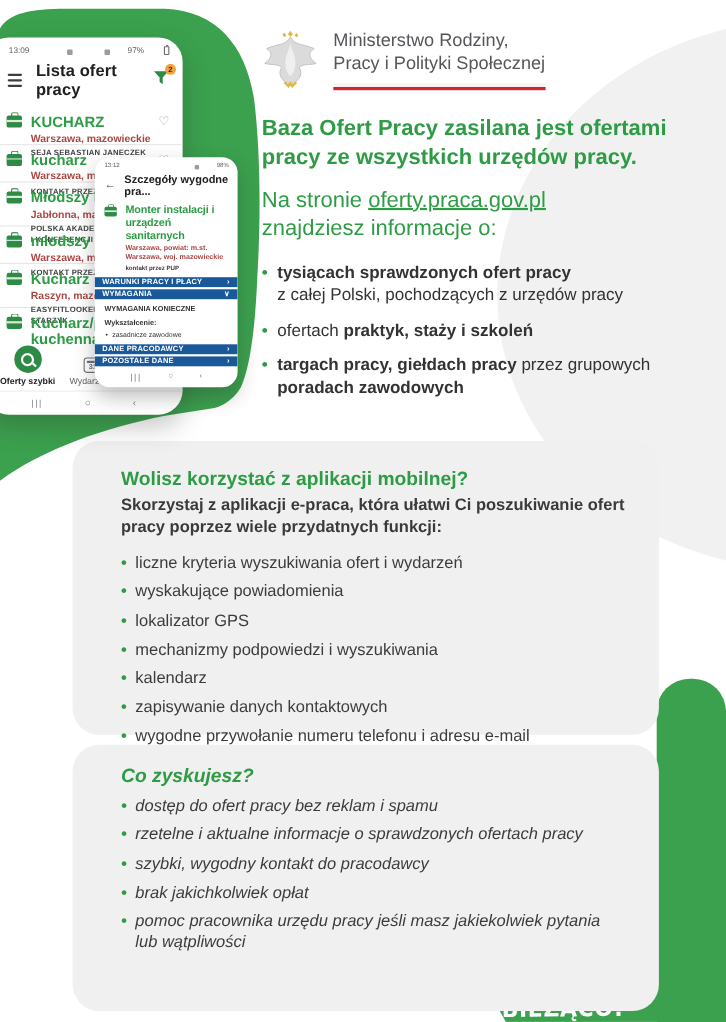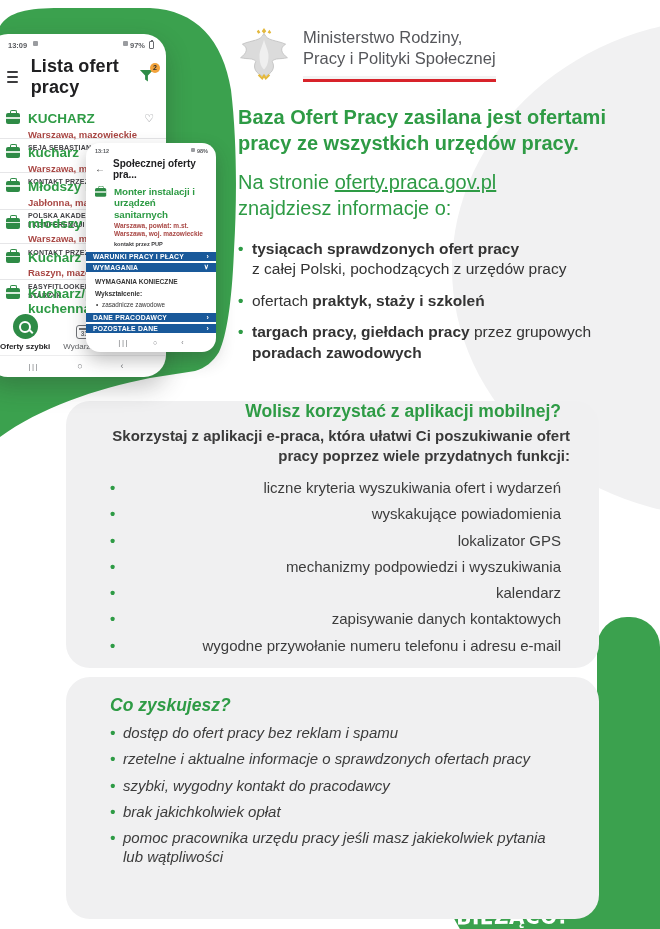--- a/index.html
+++ b/index.html
@@ -32,49 +32,49 @@
   .intro .sub{margin-top:13px;font-size:20px;line-height:1.3;font-weight:400;color:#2E9B45;
               white-space:pre-line;}
   .intro .sub a{color:#2E9B45;text-decoration:underline;cursor:pointer;}
   ul.bullets{list-style:none;margin:18px 0 0;padding:0;}
   ul.bullets li{position:relative;padding-left:14px;margin-bottom:11px;font-size:15.5px;
                 line-height:1.32;color:#333;white-space:pre-line;}
   ul.bullets li::before{content:"•";position:absolute;left:0;top:0;color:#2E9B45;font-weight:700;}
 
   
   .gbox{position:absolute;left:66px;width:533px;background:#f0f0f1;border-radius:24px;z-index:2;}
-  .gbox.b1{top:401px;height:267px;padding:0 38px 0 44px;text-align:right;}
+  .gbox.b1{top:401px;height:267px;padding:24px 38px 0 44px;}
   .gbox.b2{top:677px;height:242px;padding:18px 38px 0 44px;font-style:italic;}
   .gbox h2{margin:0;font-size:17.5px;font-weight:700;color:#2E9B45;}
   .gbox .boxintro{margin-top:4px;font-size:15px;line-height:1.3;font-weight:700;color:#3a3a3a;width:460px;}
   ul.boxlist{list-style:none;margin:14px 0 0;padding:0;}
   .gbox.b2 ul.boxlist{margin-top:8px;}
   ul.boxlist li{position:relative;padding-left:13px;margin-bottom:7.5px;font-size:15px;
                 line-height:1.25;color:#3c3c3c;}
   ul.boxlist li::before{content:"•";position:absolute;left:0;top:0;color:#2E9B45;font-weight:700;}
 
   
   .phone{position:absolute;background:#fff;overflow:hidden;display:flex;flex-direction:column;}
   .phone1{left:-14px;top:34px;width:180px;height:343px;border-radius:22px;z-index:3;
           box-shadow:0 10px 24px rgba(40,40,40,.28);}
   .phone2{left:86px;top:143px;width:130px;height:209px;border-radius:14px;z-index:4;
           box-shadow:0 8px 18px rgba(40,40,40,.3);}
 
   
   .p1-status{display:flex;justify-content:space-between;align-items:center;
              padding:7px 12px 1px 22px;font-size:7.5px;color:#5a5c60;}
-  .sbicons{display:flex;align-items:flex-start;gap:2px;font-weight:bold;}
+  .sbicons{display:flex;align-items:flex-end;gap:16px;}
   .dotic{width:5px;height:5px;background:#9a9ca0;border-radius:1px;display:inline-block;}
   .batt{display:inline-block;width:5px;height:8px;border:1px solid #6a6c70;border-radius:1px;
         position:relative;margin-left:2px;}
   .batt::after{content:"";position:absolute;top:-2px;left:1px;width:2px;height:1px;background:#6a6c70;}
   .p1-header{display:flex;align-items:center;gap:13px;padding:5px 12px 7px 21px;}
   .burger{width:16px;display:flex;flex-direction:column;gap:3px;cursor:pointer;}
   .burger i{height:2px;background:#3c3c3e;border-radius:1px;}
-  .p1-title{font-size:18px;font-weight:700;color:#202022;letter-spacing:.1px;}
+  .p1-title{font-size:15px;font-weight:700;color:#202022;letter-spacing:.1px;}
   .filter{margin-left:auto;position:relative;cursor:pointer;}
   .fbadge{position:absolute;top:-5px;right:-6px;width:10px;height:10px;border-radius:50%;
           background:#F2A33C;color:#2c2c2c;font-size:7px;font-weight:700;display:flex;
           align-items:center;justify-content:center;}
   .p1-row{display:flex;gap:8px;padding:6px 8px 5px 20px;border-bottom:1px solid #e6e6e8;
           position:relative;min-height:34px;cursor:pointer;}
   .p1-row.last{border-bottom:none;}
   .jcol{display:flex;flex-direction:column;min-width:0;}
   .jtitle{font-size:13.5px;font-weight:700;color:#2E9B45;line-height:1.12;white-space:pre-line;}
   .jloc{font-size:9.5px;font-weight:700;color:#A94744;margin-top:2.5px;line-height:1.2;}
@@ -276,21 +276,21 @@
     <span class="sbicons">
         <span data-interactable="false">13:12</span>
       </span>
     <span class="sbicons">
         <span class="dotic" style="width:4px;height:4px;" data-interactable="false"></span>
         <span data-interactable="false">98%</span>
       </span>
   </div>
   <div class="p2-header" data-interactable="false">
     <span class="backarrow" data-interactable="true">←</span>
-    <span class="p2-title" data-interactable="false">Społecznej oferty pra...</span>
+    <span class="p2-title" data-interactable="false">Szczegóły wygodne pra...</span>
   </div>
   <div class="p2-job" data-interactable="false">
     <span class="case sm" data-interactable="false"></span>
     <span class="jcol">
       <span class="p2-jtitle" data-interactable="false">Monter instalacji i urządzeń sanitarnych</span>
       <span class="p2-jloc" data-interactable="false">Warszawa, powiat: m.st. Warszawa, woj. mazowieckie</span>
       <span class="p2-contact" data-interactable="false">kontakt przez PUP</span>
     </span>
   </div>
   <div class="p2-bar" data-interactable="true">

